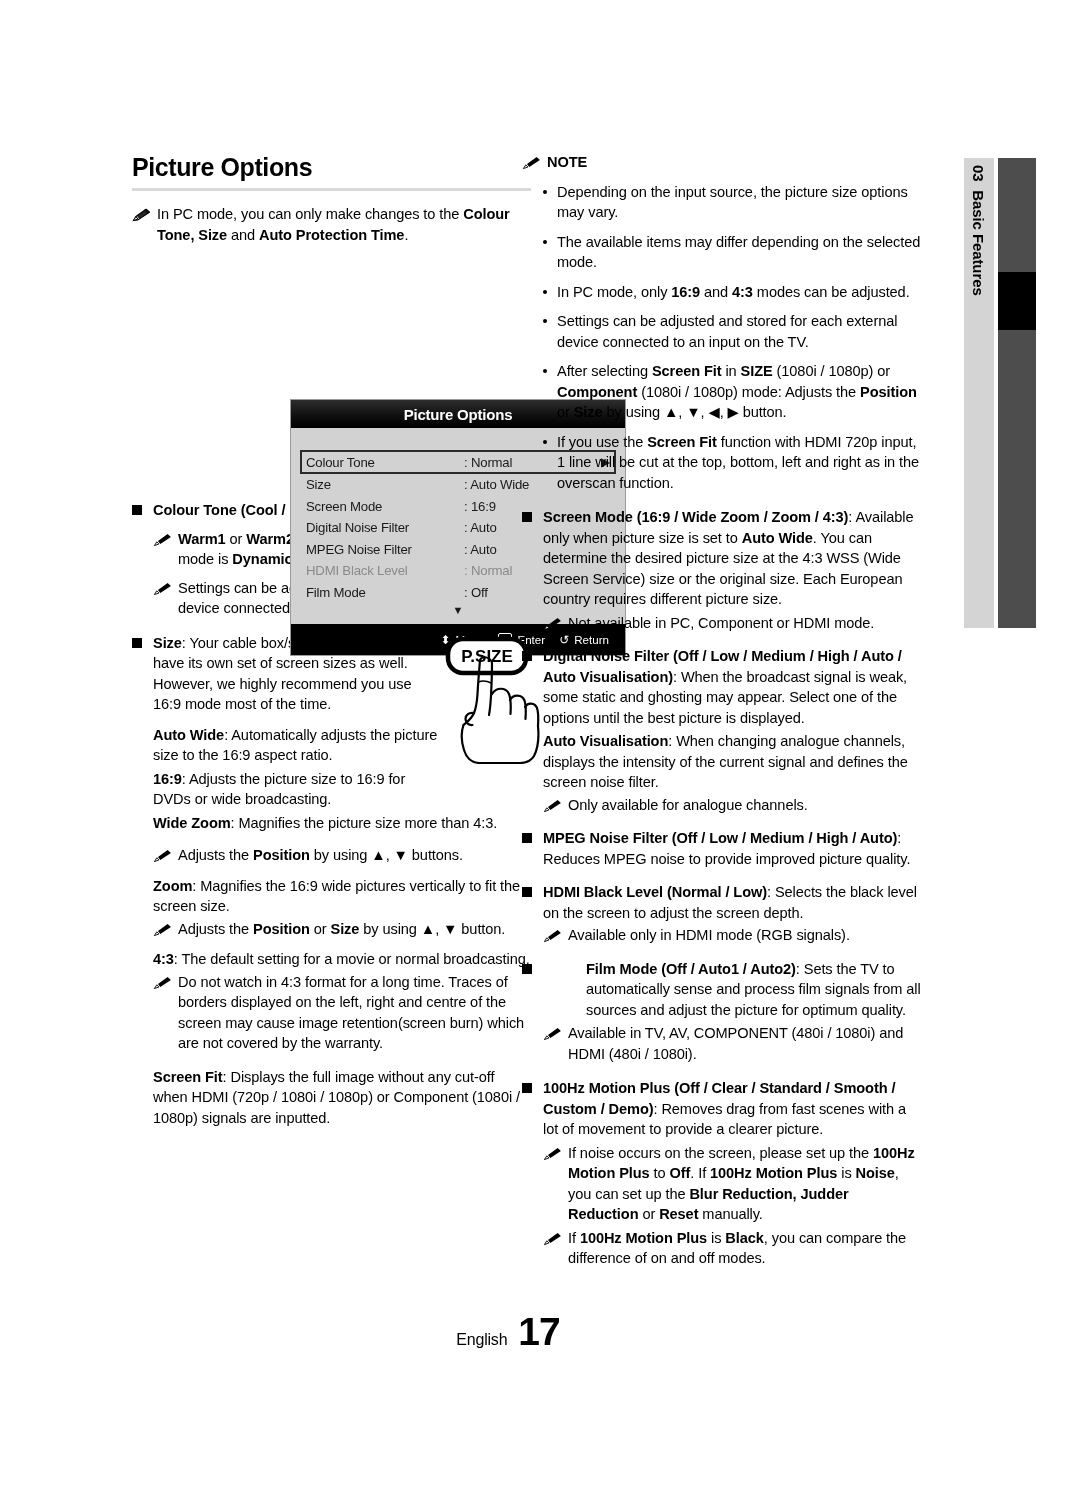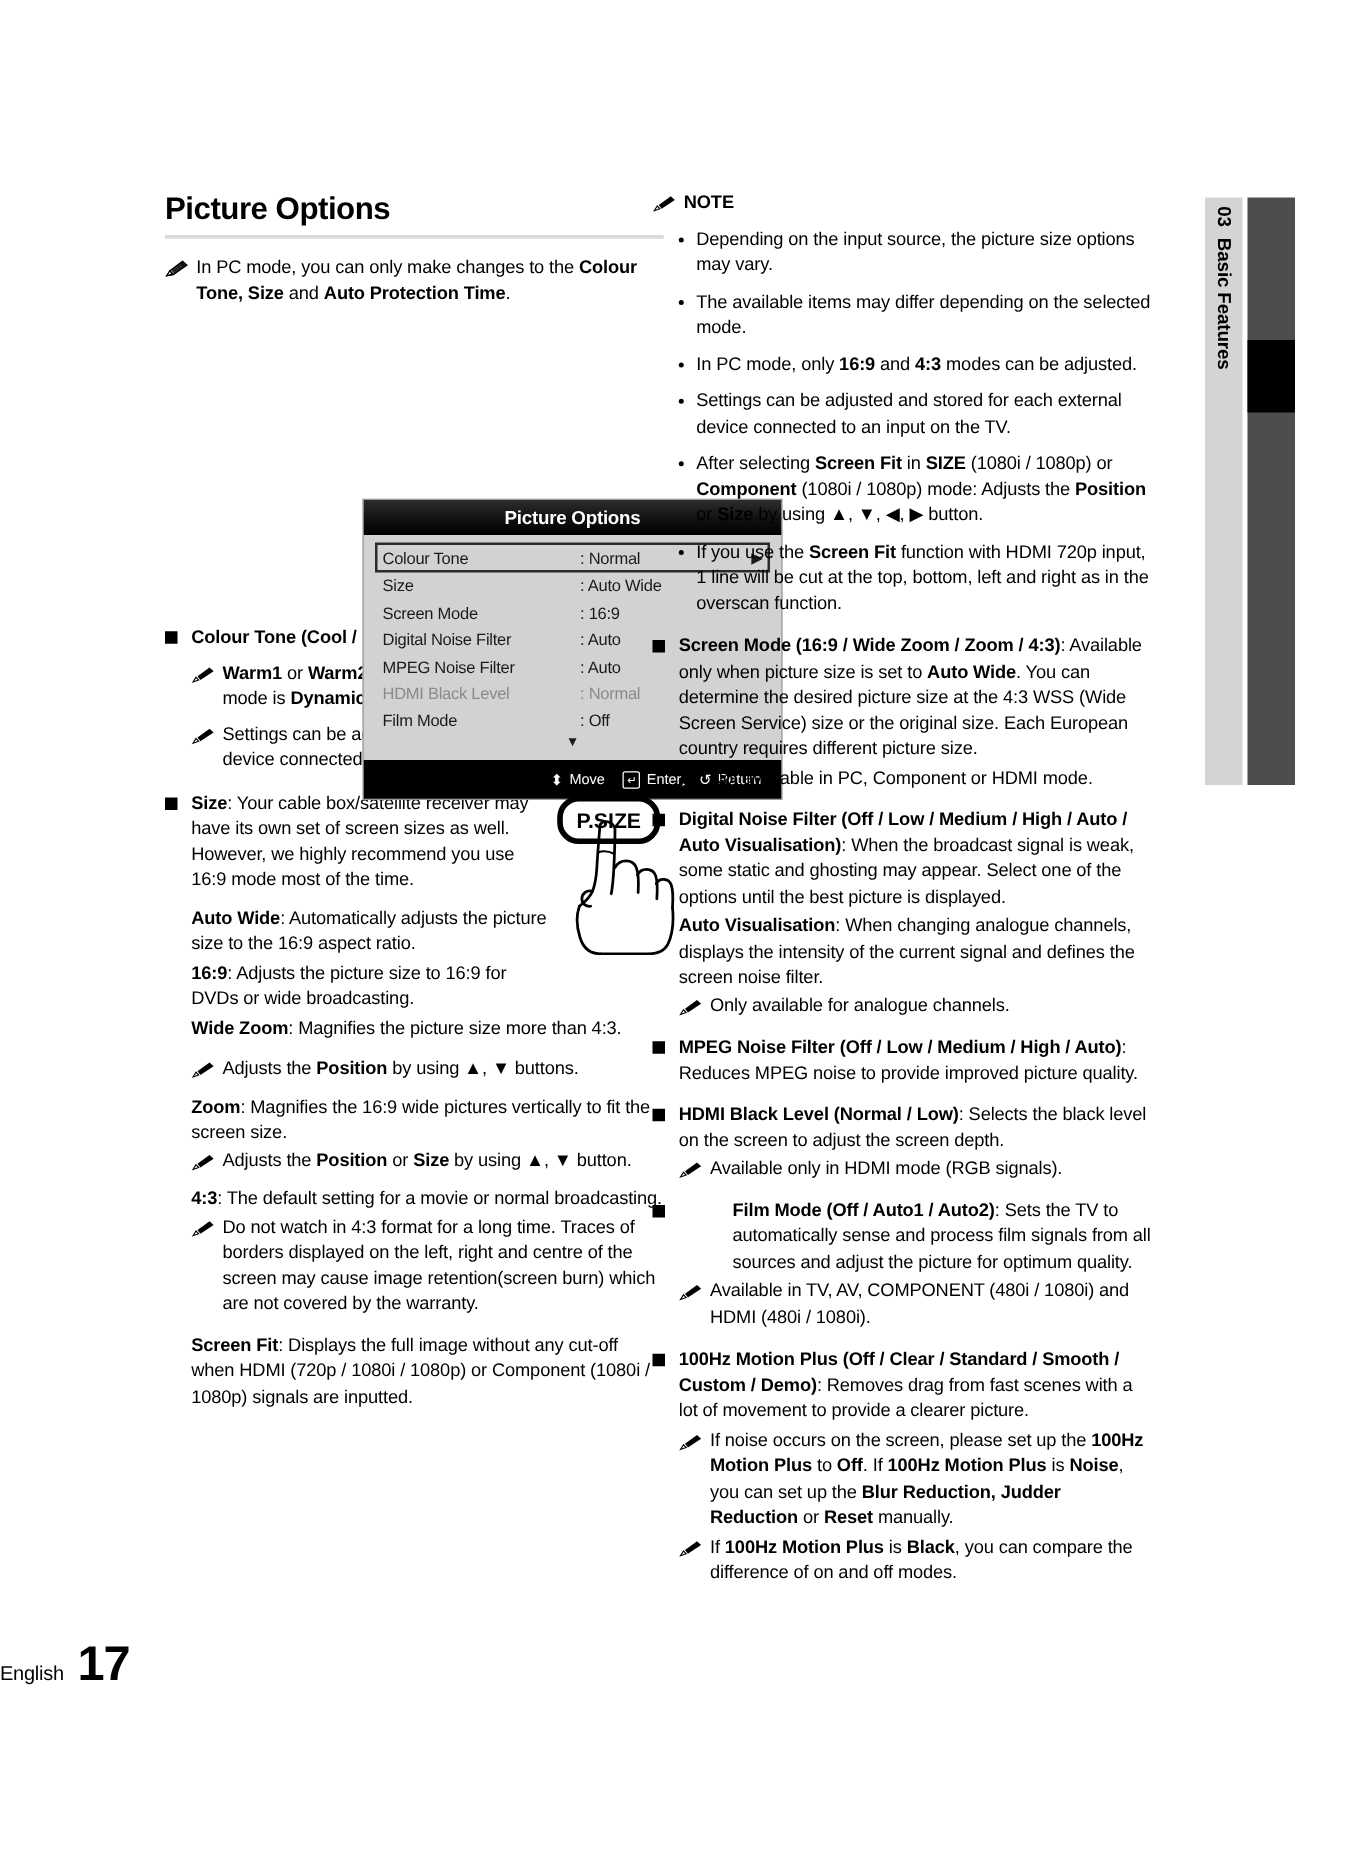--- a/index.html
+++ b/index.html
@@ -176,20 +176,21 @@
     color: #ffffff;
     font-size: 15px;
     font-weight: bold;
     display: flex;
     align-items: center;
     justify-content: center;
     letter-spacing: -0.2px;
   }
   .osd-list {
     padding: 6px 9px 2px 9px;
+    margin-top: 16px;
   }
   .osd-row {
     display: flex;
     align-items: center;
     height: 21.5px;
     font-size: 13.2px;
     letter-spacing: -0.2px;
     color: #1a1a1a;
     padding: 0 4px 0 6px;
     box-sizing: border-box;
@@ -248,22 +249,23 @@
 
   
   .footer {
     position: absolute;
     left: 0;
     top: 1310px;
     width: 960px;
     text-align: right;
     display: flex;
     align-items: baseline;
-    justify-content: flex-start;
+    justify-content: center;
     gap: 11px;
+    padding-left: 28px;
   }
   .footer-lang { font-size: 16px; letter-spacing: -0.2px; }
   .footer-page { font-size: 39px; font-weight: bold; letter-spacing: -1px; }
 </style>
 </head>
 <body>
 
 <div class="page">
 
   <div class="side-bar-dark"></div>

